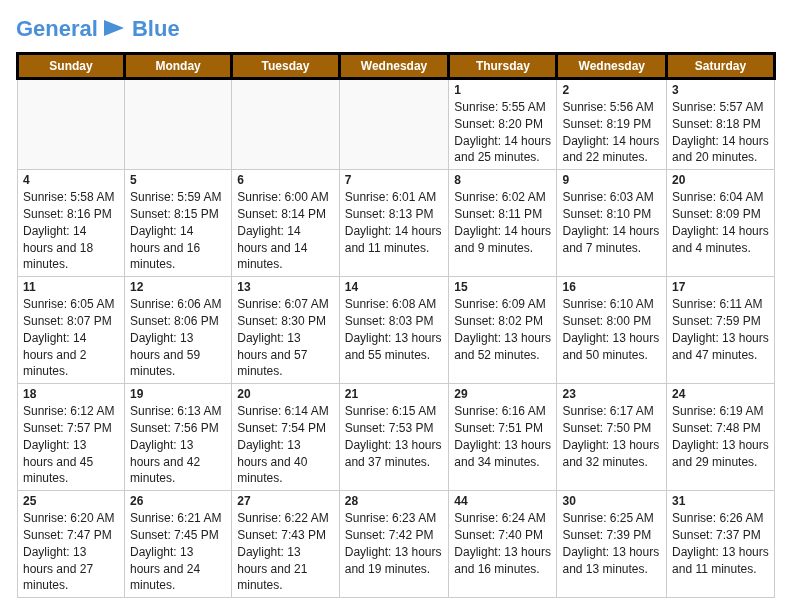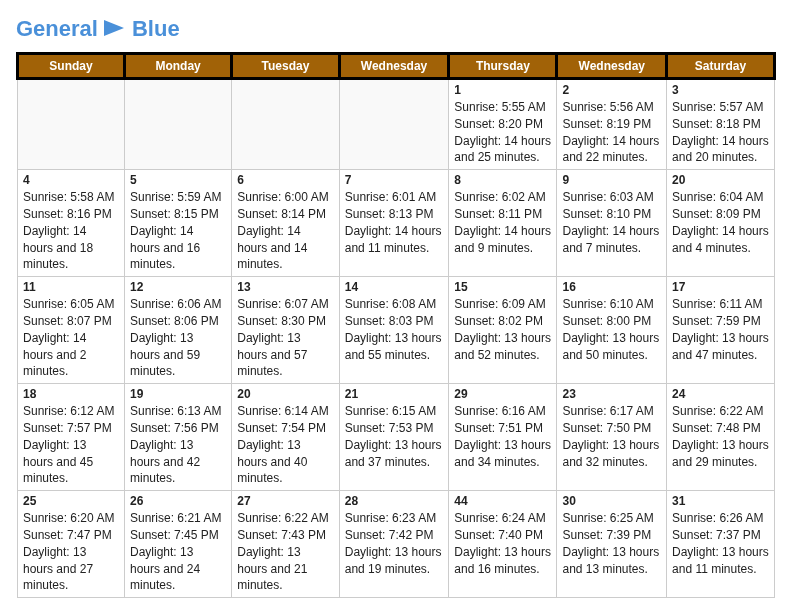--- a/index.html
+++ b/index.html
@@ -291,21 +291,21 @@
           </td>
           <td>
             <div class="day-num">23</div>
             <div class="day-info">Sunrise: 6:17 AM
 Sunset: 7:50 PM
 Daylight: 13 hours
 and 32 minutes.</div>
           </td>
           <td>
             <div class="day-num">24</div>
-            <div class="day-info">Sunrise: 6:22 AM
+            <div class="day-info">Sunrise: 6:19 AM
 Sunset: 7:48 PM
 Daylight: 13 hours
 and 29 minutes.</div>
           </td>
         </tr>
         <tr>
           <td>
             <div class="day-num">25</div>
             <div class="day-info">Sunrise: 6:20 AM
 Sunset: 7:47 PM

